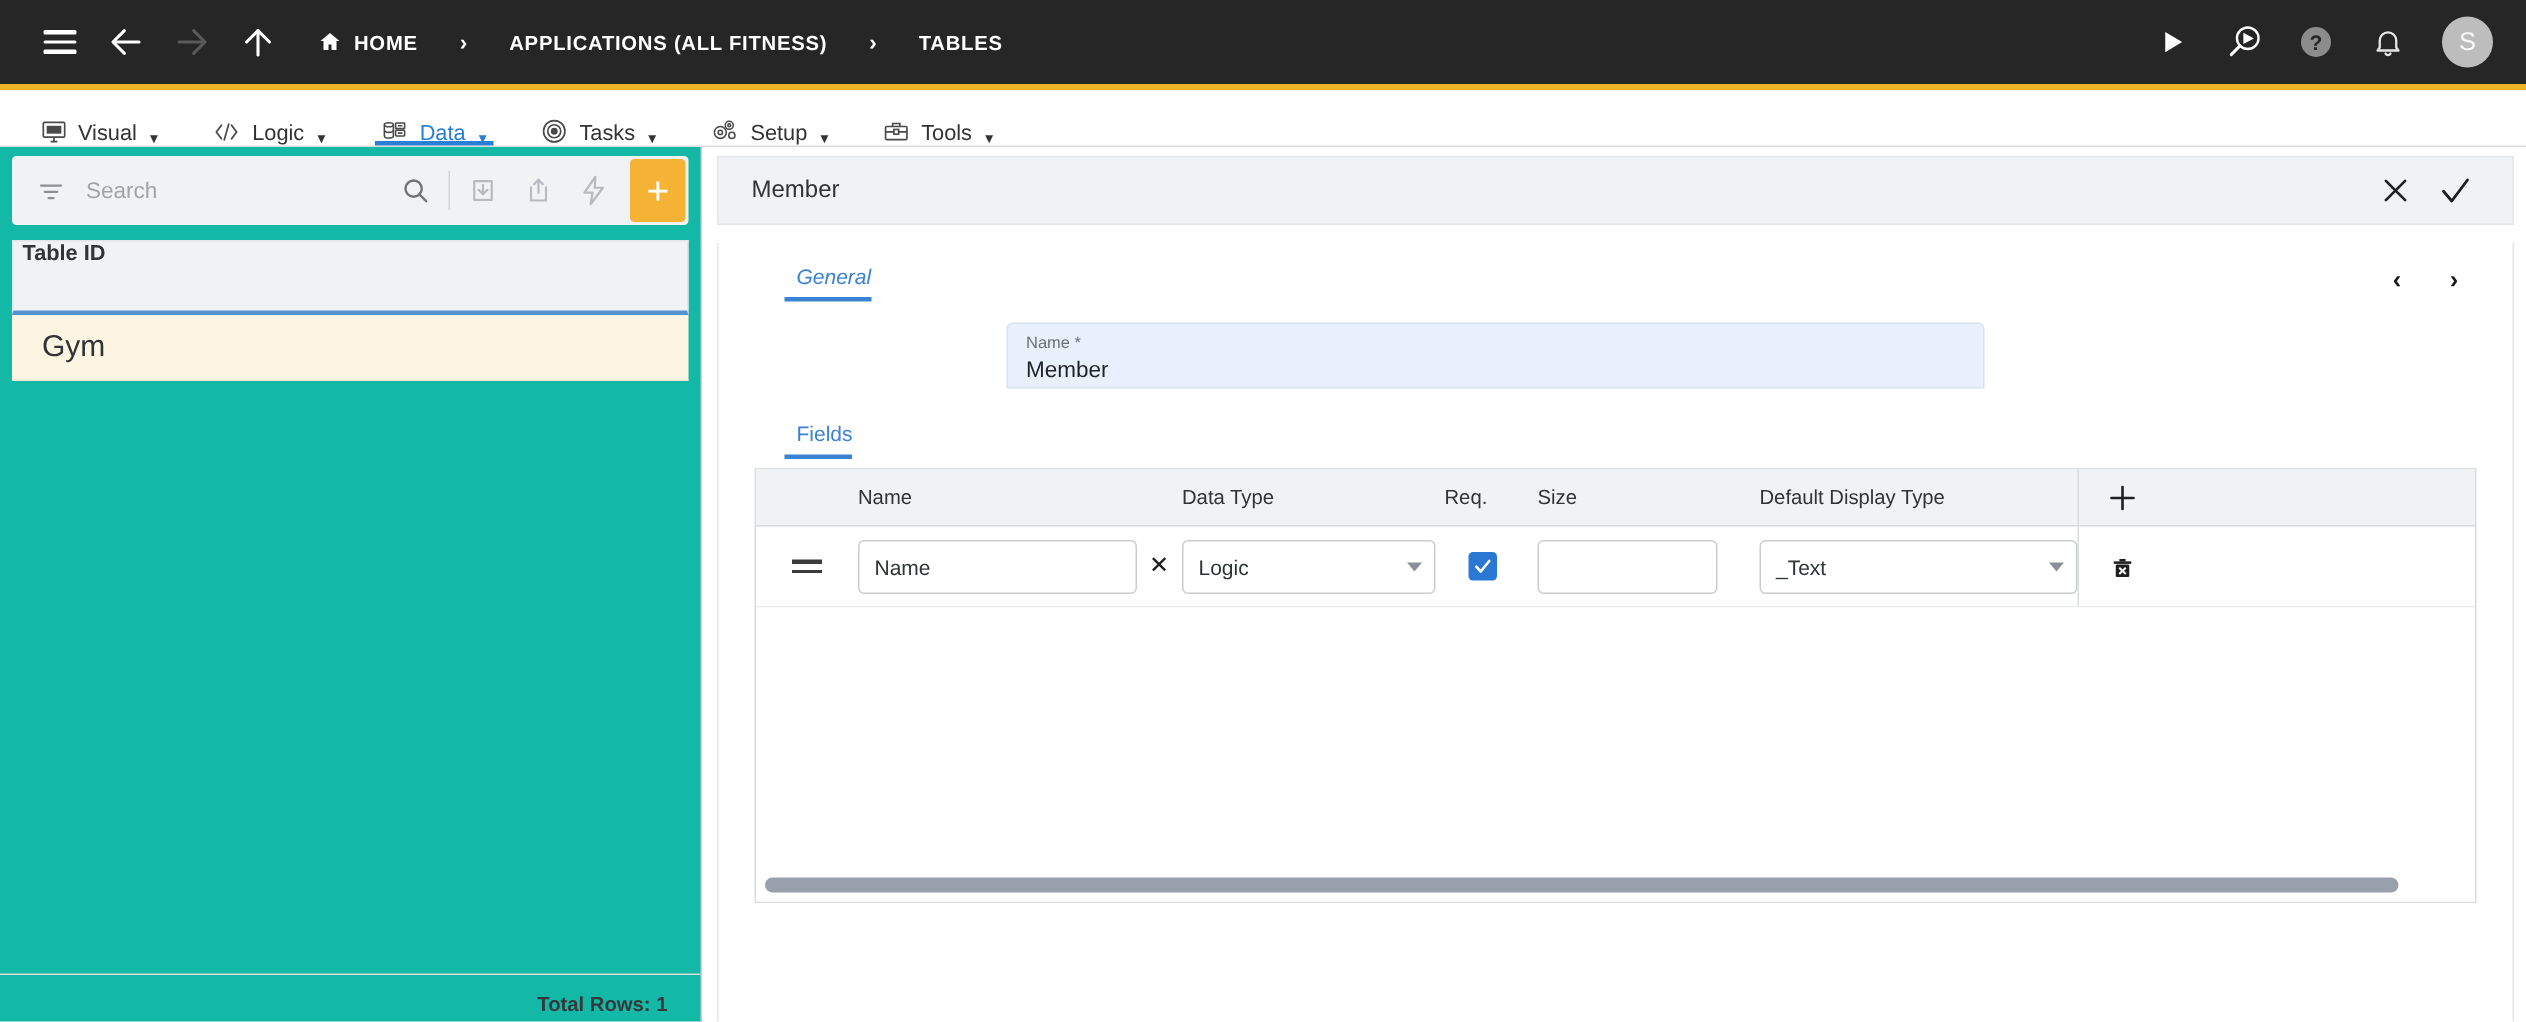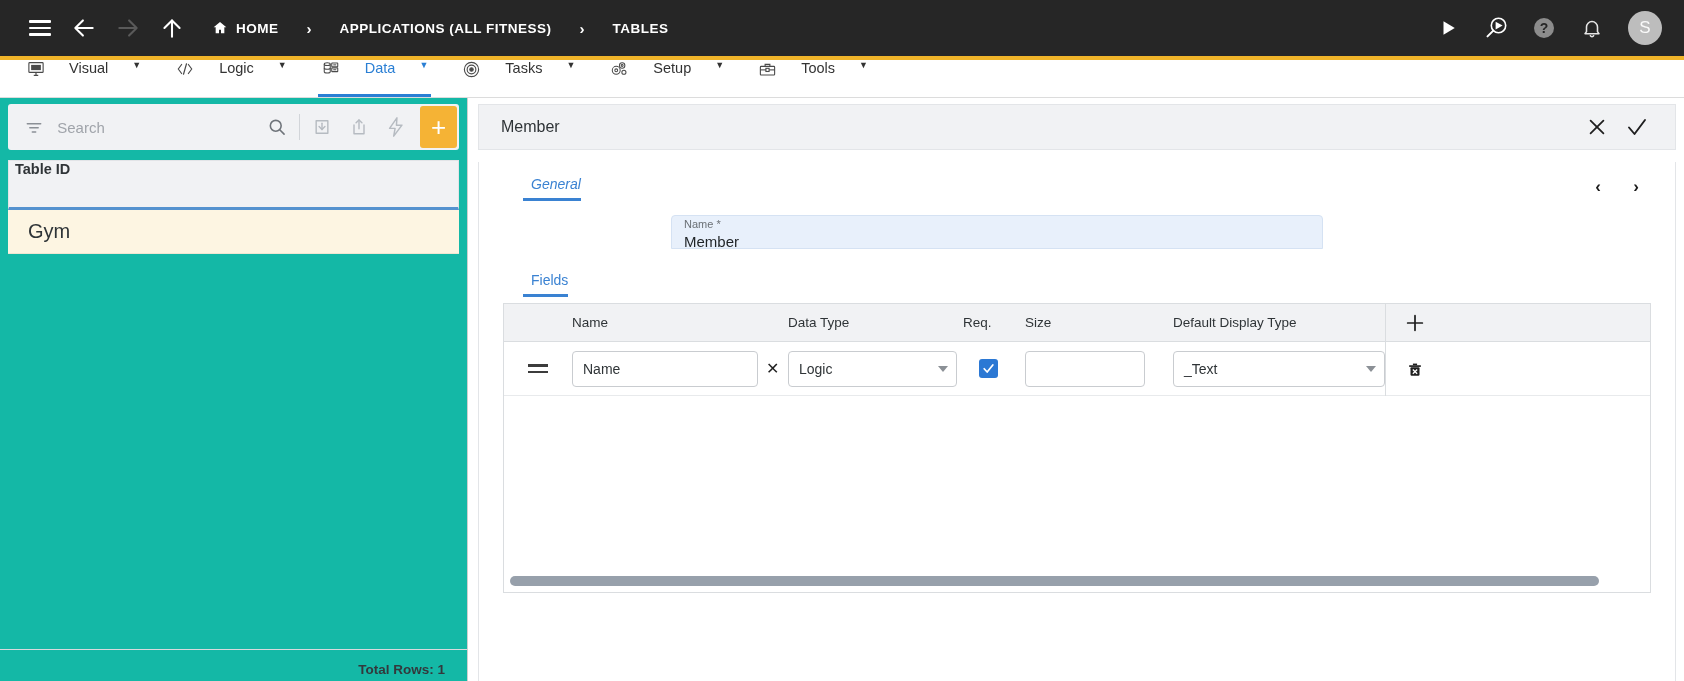--- a/index.html
+++ b/index.html
@@ -50,21 +50,21 @@
 
   
   .menubar {
     height: 38px;
     background: #ffffff;
     border-bottom: 1px solid #dcdcdc;
     display: flex; align-items: stretch;
     padding-left: 10px;
   }
   .menu-item {
-    display: flex; align-items: flex-start; gap: 24px;
+    display: flex; align-items: flex-end; gap: 7px;
     padding: 0 17px;
     font-size: 14.5px; color: #333333;
     position: relative;
     cursor: default;
   }
   .menu-item.active { color: #2a7fd4; }
   .menu-item.active::after {
     content: ""; position: absolute; left: 14px; right: 14px; bottom: 0;
     height: 3px; background: #2a7fd4;
   }
@@ -182,21 +182,21 @@
   }
   .nav-arrows { margin-left: auto; display: flex; gap: 16px; padding-right: 4px; }
   .nav-arrow {
     width: 22px; height: 22px;
     display: flex; align-items: center; justify-content: center;
     color: #1c1c1c; font-size: 17px; font-weight: bold;
   }
 
   .name-field-wrap { padding-left: 168px; padding-top: 14px; }
   .name-field {
-    width: 652px; height: 34px;
+    width: 652px; height: 44px;
     background: #e8f0fb;
     border: 1px solid #d5e2f3;
     border-radius: 4px 4px 0 0;
     padding: 5px 12px 0 12px;
     display: flex; flex-direction: column; justify-content: center;
   }
   .name-label { font-size: 11px; color: #6b7075; line-height: 1.3; }
   .name-value {
     font-size: 15px; color: #1f2326; border: 0; background: transparent;
     outline: none; padding: 0; font-family: "Liberation Sans", sans-serif;

